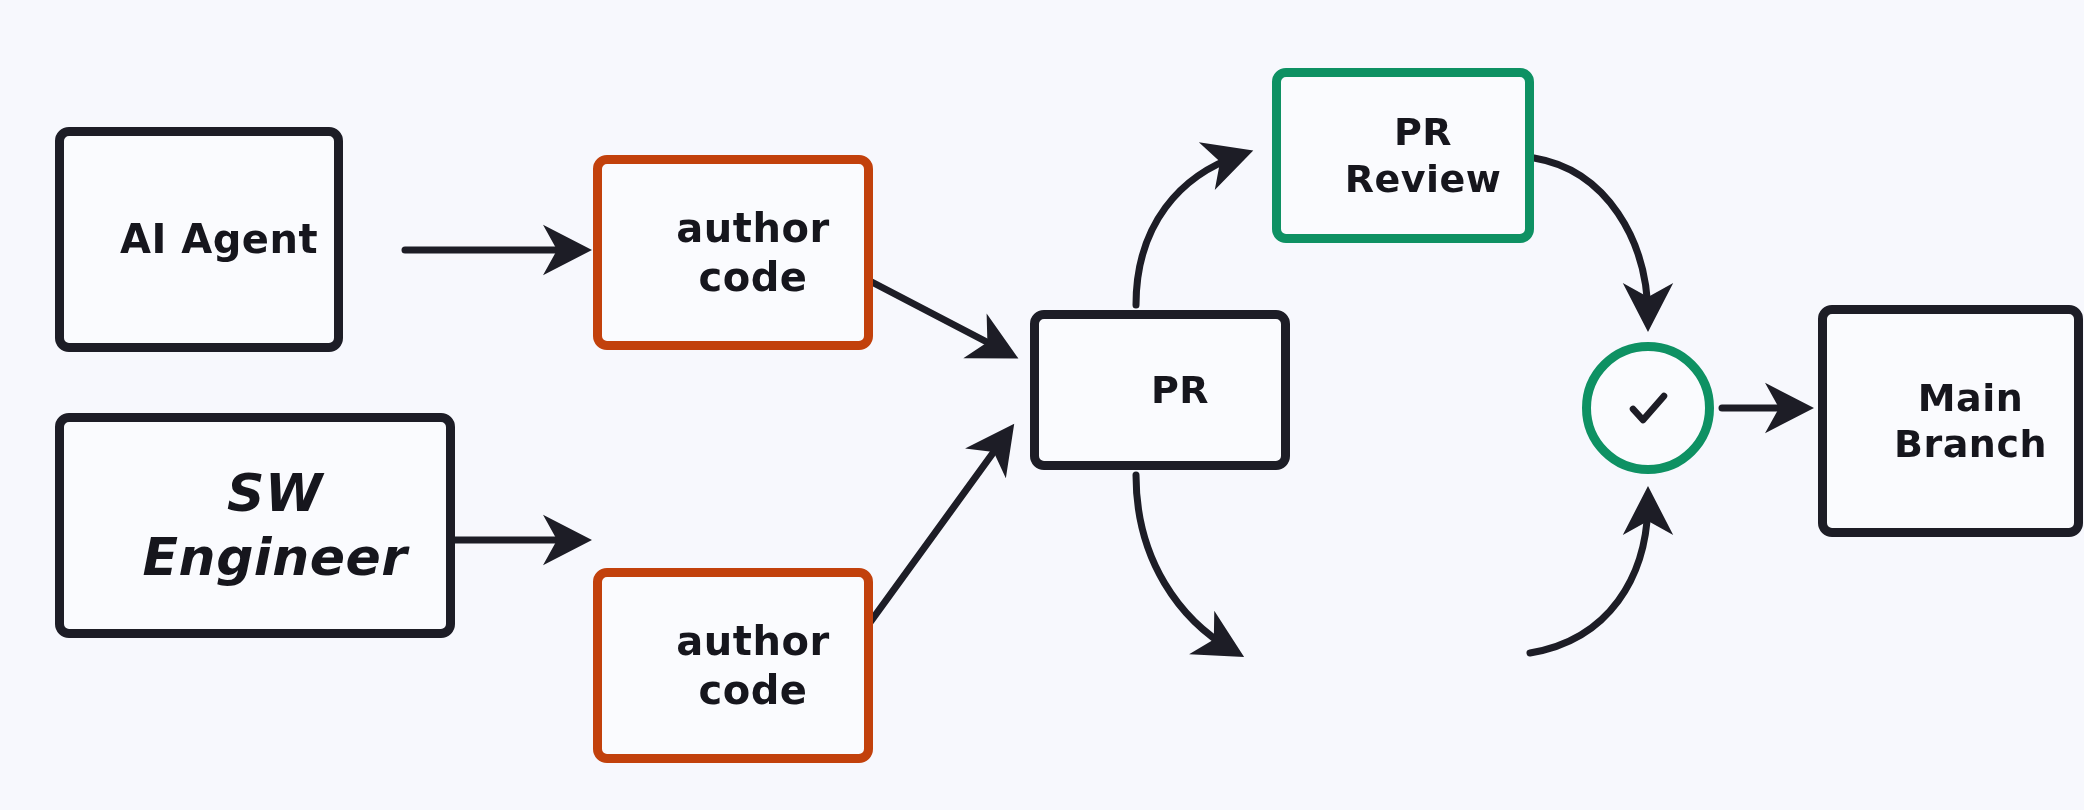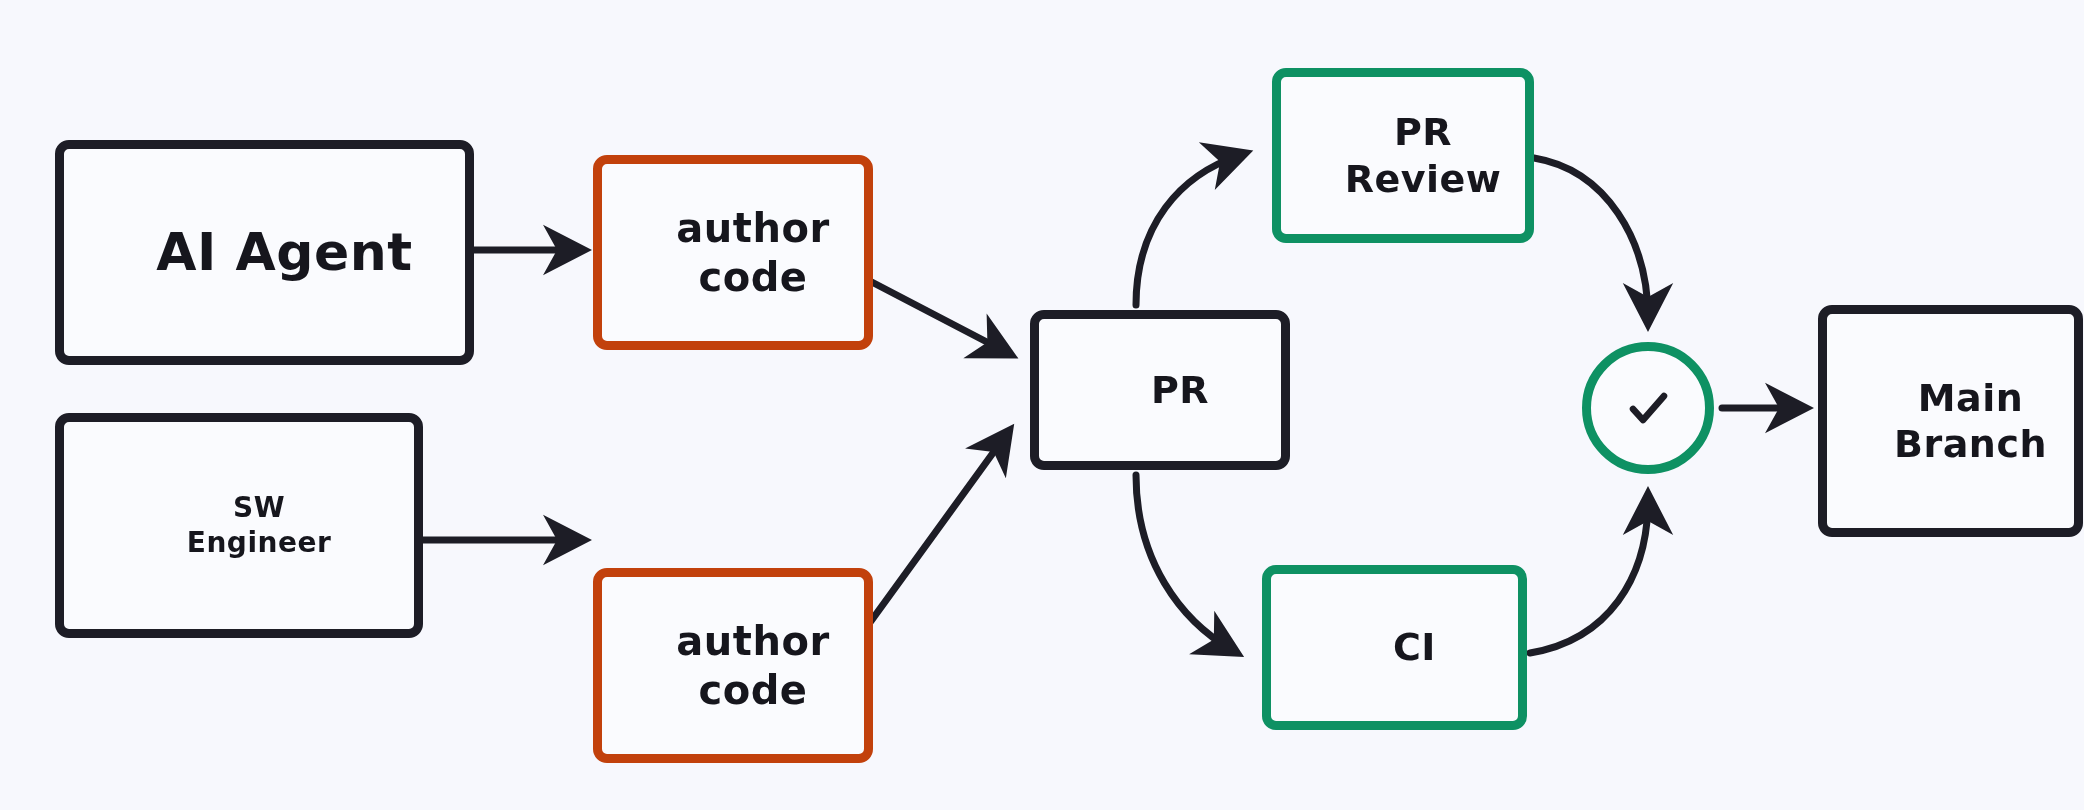--- a/index.html
+++ b/index.html
@@ -103,25 +103,25 @@
 
     <g>
       <path d="M1530,653 C1608,640 1648,578 1648,500" fill="none" stroke="#1d1d26" stroke-width="7" stroke-linecap="round" marker-end="url(#arrowhead)"></path>
     </g>
 
     <g>
       <path d="M1722,408 L1800,408" fill="none" stroke="#1d1d26" stroke-width="7" stroke-linecap="round" marker-end="url(#arrowhead)"></path>
     </g>
   </svg>
 
-  <div class="node dark" id="n0" style="left: 55px; top: 140px; width: 419px; height: 225px; font-size: 52px;">
+  <div class="node dark" id="n0" style="left: 55px; top: 127px; width: 288px; height: 225px; font-size: 40px;">
     <span class="node-label">AI Agent</span>
   </div>
 
-  <div class="node dark" id="n1" style="left: 55px; top: 413px; width: 368px; height: 225px; font-size: 28px;">
+  <div class="node dark" id="n1" style="left: 55px; top: 413px; width: 400px; height: 225px; font-size: 52px; font-style: italic;">
     <span class="node-label">SW
 Engineer</span>
   </div>
 
   <div class="node blue" id="n2" style="left: 593px; top: 155px; width: 280px; height: 195px; font-size: 40px;">
     <span class="node-label">author
 code</span>
   </div>
 
   <div class="node blue" id="n3" style="left: 593px; top: 568px; width: 280px; height: 195px; font-size: 40px;">
@@ -131,23 +131,20 @@
 
   <div class="node dark" id="n4" style="left: 1030px; top: 310px; width: 260px; height: 160px; font-size: 38px;">
     <span class="node-label">PR</span>
   </div>
 
   <div class="node green" id="n5" style="left: 1272px; top: 68px; width: 262px; height: 175px; font-size: 38px;">
     <span class="node-label">PR
 Review</span>
   </div>
 
-  <div class="node green" id="n6" style="left: 1262px; top: 565px; width: 265px; height: 165px; font-size: 38px;">
-    <span class="node-label">CI</span>
-  </div>
 
   <div class="node dark" id="n7" style="left: 1818px; top: 305px; width: 265px; height: 232px; font-size: 38px;">
     <span class="node-label">Main
 Branch</span>
   </div>
 
   <div class="check-circle" id="checknode" style="left: 1582px; top: 342px; width: 132px; height: 132px;">
     <span>
       <svg width="62" height="62" viewBox="0 0 62 62" aria-hidden="true">
         <path d="M16,32 L26,43 L47,19" fill="none" stroke="#1d1d26" stroke-width="6.5" stroke-linecap="round" stroke-linejoin="round"></path>

